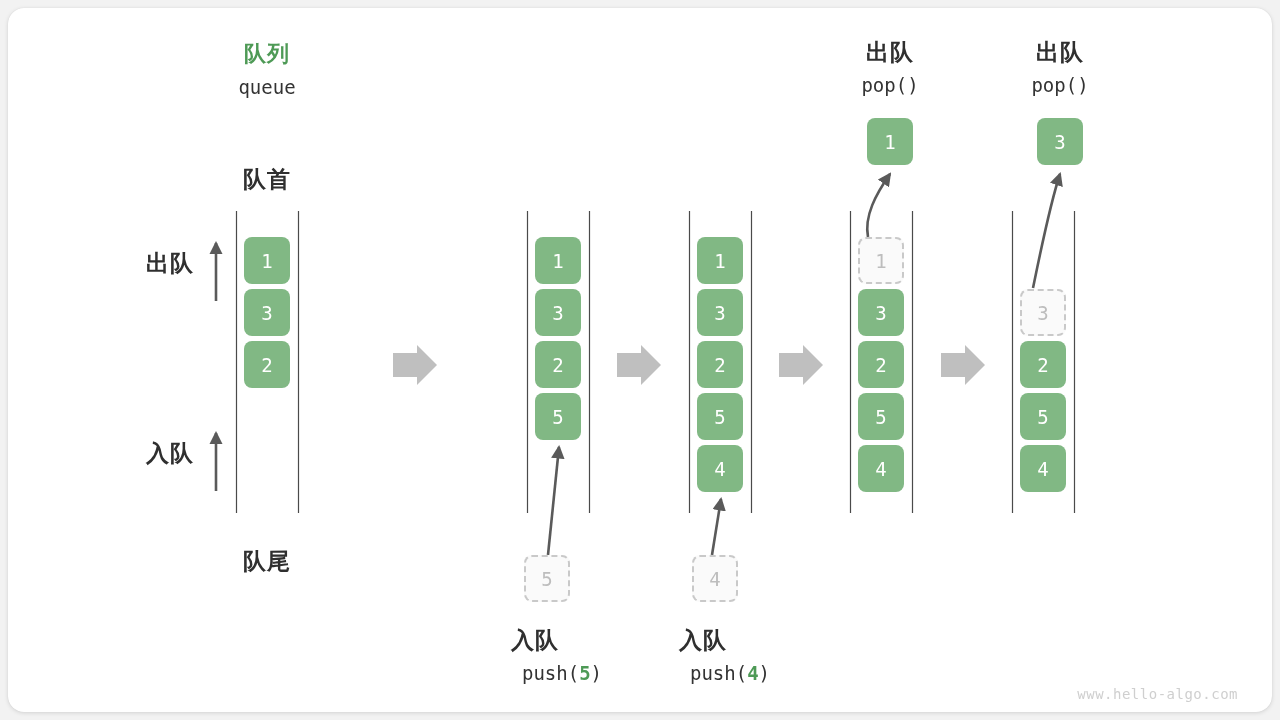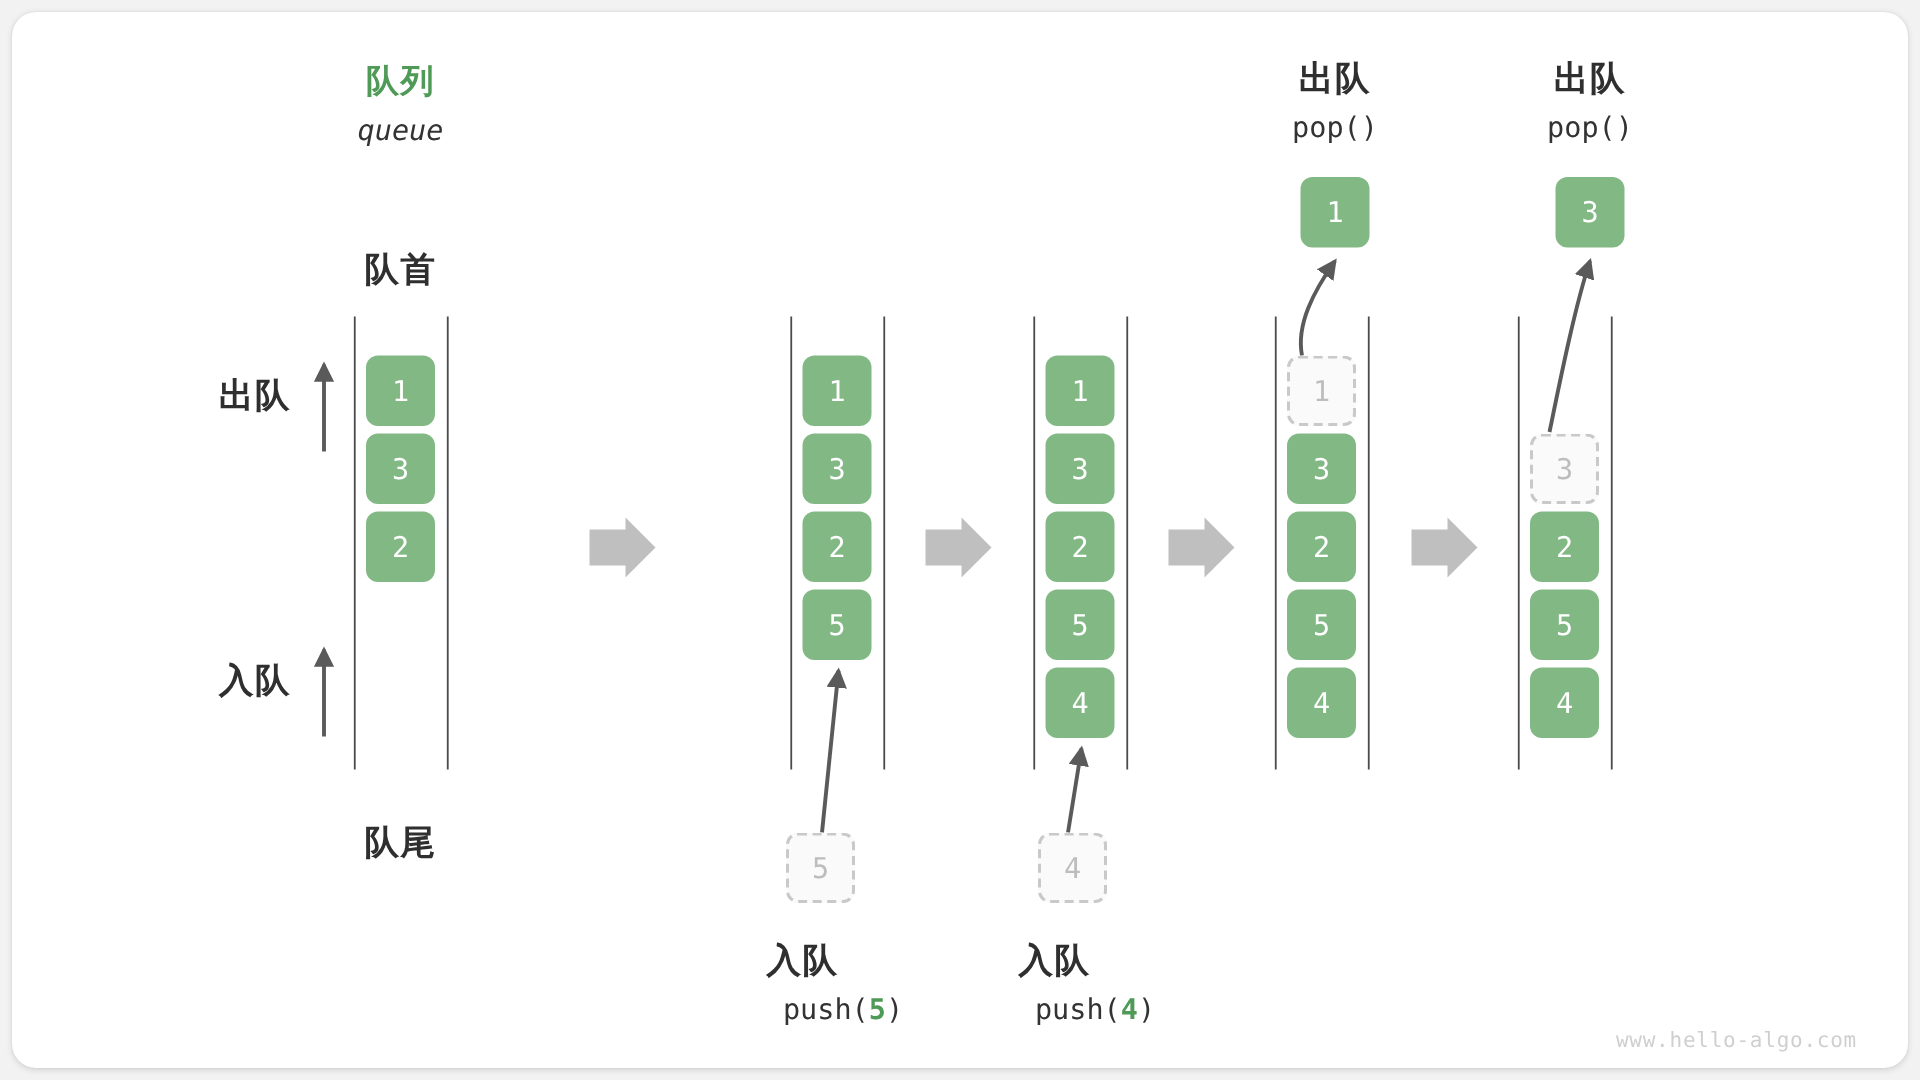--- a/index.html
+++ b/index.html
@@ -93,21 +93,21 @@
 
     <g fill="#bfbfbf">
       <path d="M 393 349 L 417 349 L 417 341 L 437 361 L 417 381 L 417 373 L 393 373 Z"></path>
       <path d="M 617 349 L 641 349 L 641 341 L 661 361 L 641 381 L 641 373 L 617 373 Z"></path>
       <path d="M 779 349 L 803 349 L 803 341 L 823 361 L 803 381 L 803 373 L 779 373 Z"></path>
       <path d="M 941 349 L 965 349 L 965 341 L 985 361 L 965 381 L 965 373 L 941 373 Z"></path>
     </g>
   </svg>
 
   <div class="lbl title-zh ctr" style="left:267px;top:35px;">队列</div>
-  <div class="lbl mono ctr" style="left:267px;top:72px;font-style:italic;">queue</div>
+  <div class="lbl mono ctr" style="left:267px;top:72px;">queue</div>
 
   <div class="lbl zh ctr" style="left:267px;top:160px;">队首</div>
   <div class="lbl zh ctr" style="left:267px;top:542px;">队尾</div>
   <div class="lbl zh" style="left:146px;top:244px;">出队</div>
   <div class="lbl zh" style="left:146px;top:434px;">入队</div>
 
   <div class="lbl zh ctr" style="left:890px;top:33px;">出队</div>
   <div class="lbl mono ctr" style="left:890px;top:70px;">pop()</div>
   <div class="box" style="left:867px;top:114px;">1</div>
 

